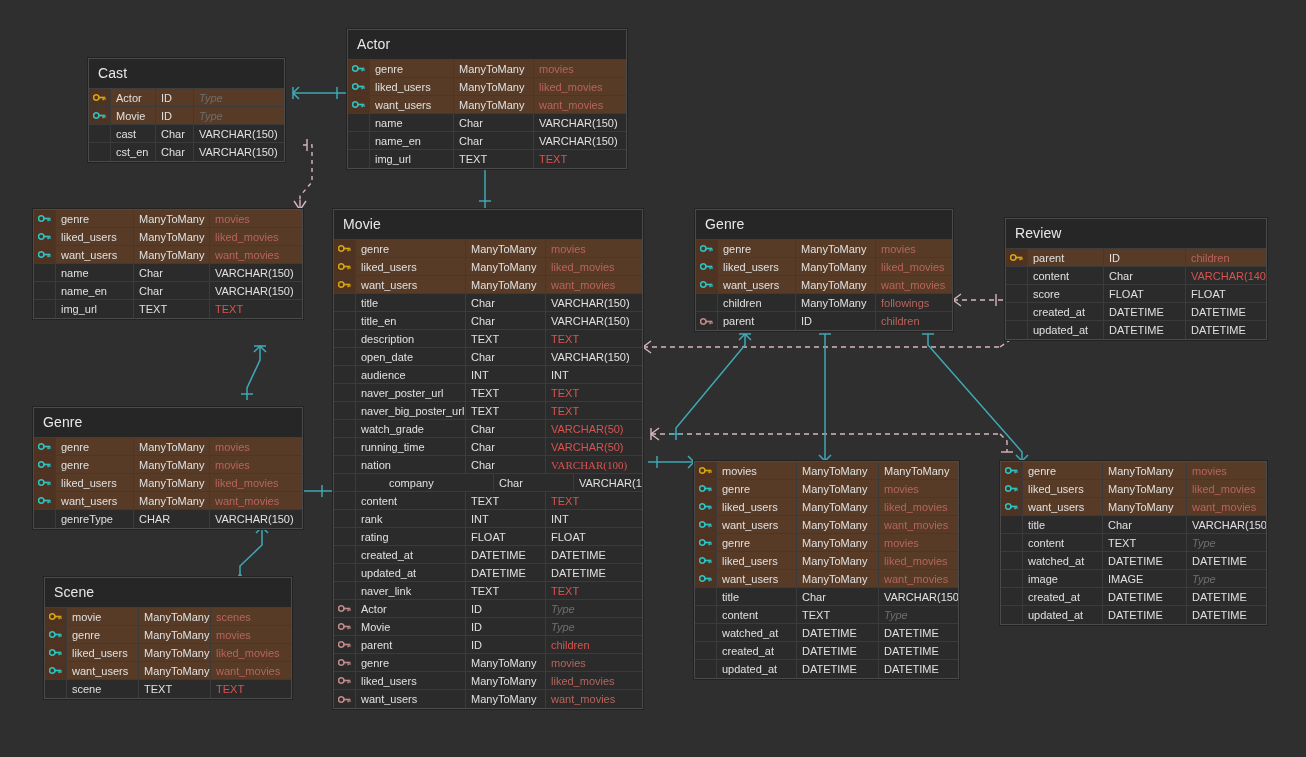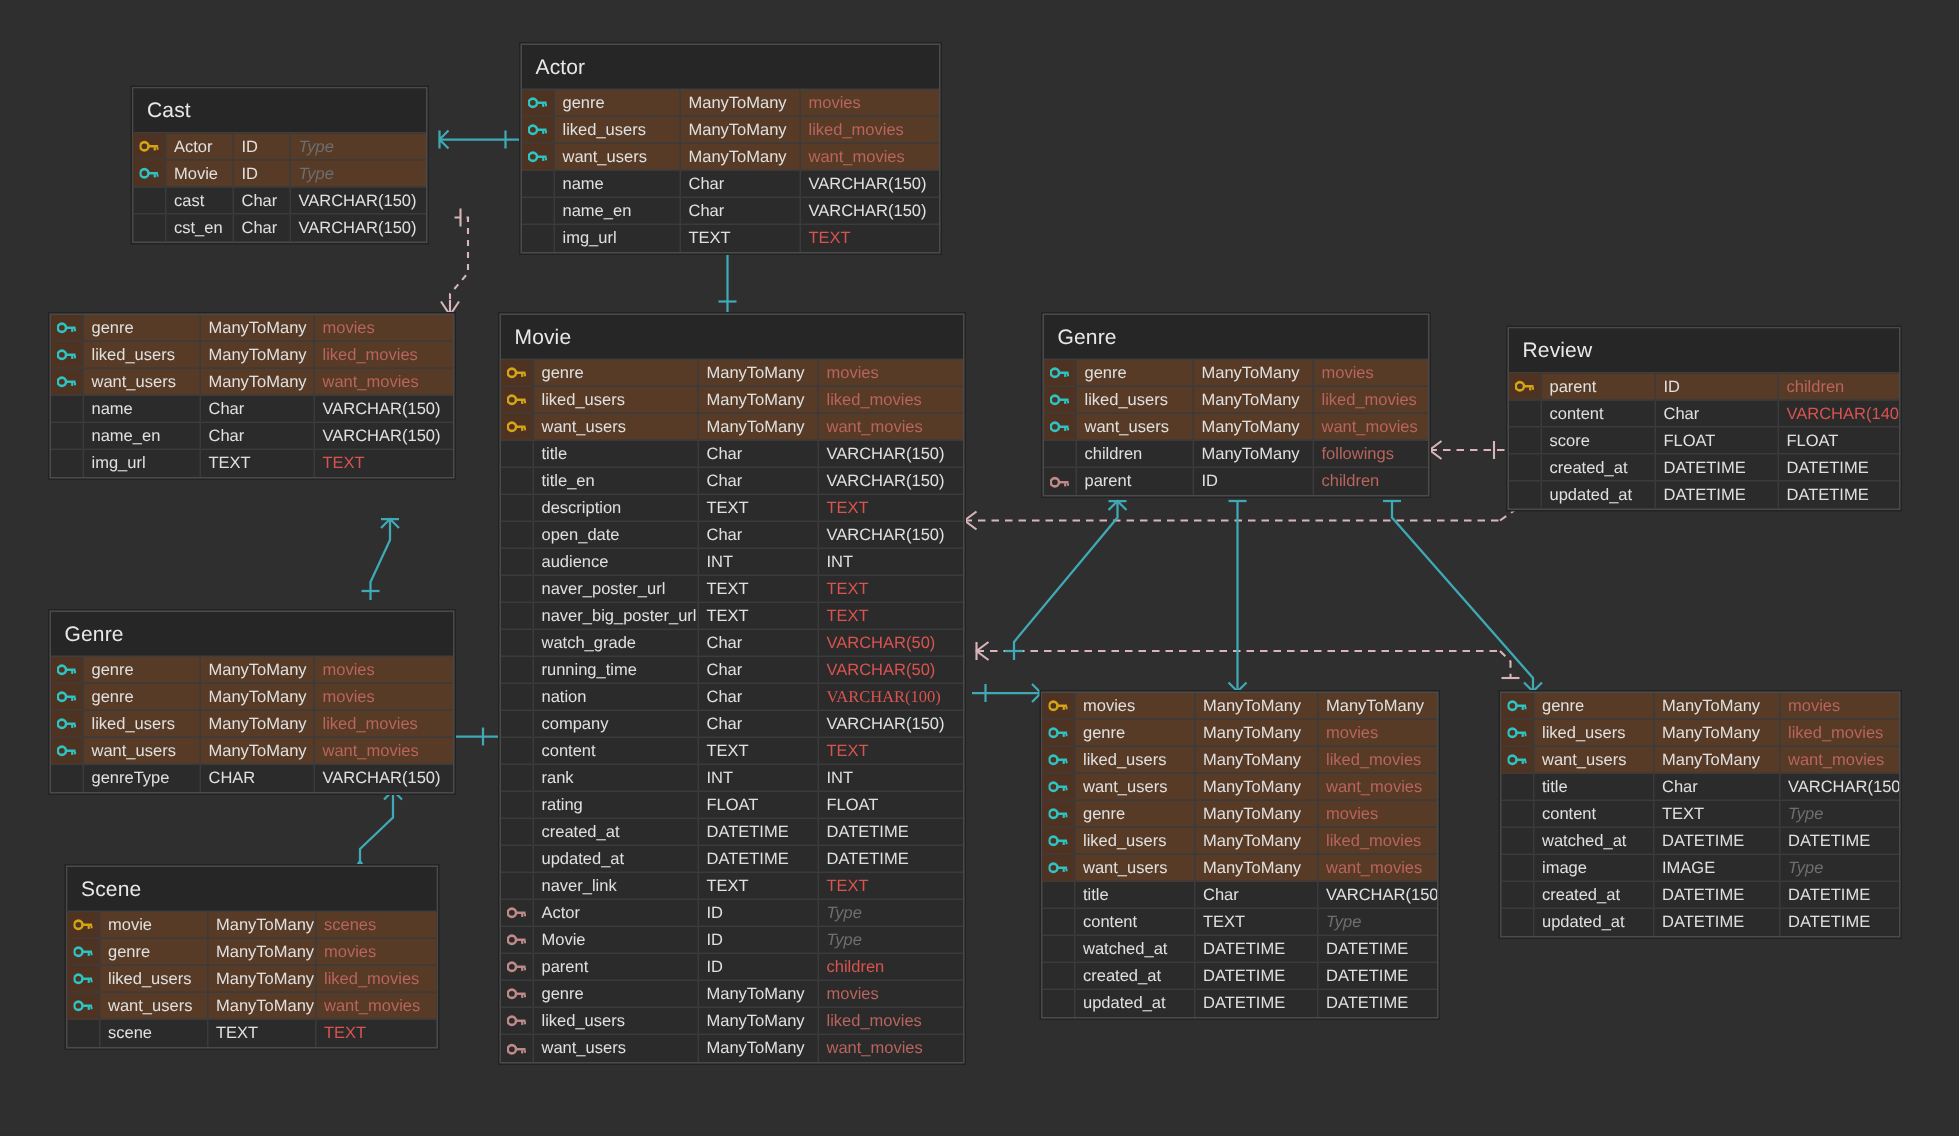--- a/index.html
+++ b/index.html
@@ -538,21 +538,21 @@
           <div class="cell c-extra t-red" style="flex: 1 1 auto;">VARCHAR(50)</div>
         </div>
         <div class="row">
           <div class="cell c-key" style="flex: 0 0 22px;"></div>
           <div class="cell c-name" style="flex: 0 0 110px;">nation</div>
           <div class="cell c-type" style="flex: 0 0 80px;">Char</div>
           <div class="cell c-extra t-red" style="flex: 1 1 auto; font-family: Liberation Serif, serif;">VARCHAR(100)</div>
         </div>
         <div class="row">
           <div class="cell c-key" style="flex: 0 0 22px;"></div>
-          <div class="cell c-name" style="flex: 0 0 110px;">company</div>
+          <div class="cell c-name" style="flex: 0 0 110px; margin-left: 28px;">company</div>
           <div class="cell c-type" style="flex: 0 0 80px;">Char</div>
           <div class="cell c-extra t-plain" style="flex: 1 1 auto;">VARCHAR(150)</div>
         </div>
         <div class="row">
           <div class="cell c-key" style="flex: 0 0 22px;"></div>
           <div class="cell c-name" style="flex: 0 0 110px;">content</div>
           <div class="cell c-type" style="flex: 0 0 80px;">TEXT</div>
           <div class="cell c-extra t-red" style="flex: 1 1 auto;">TEXT</div>
         </div>
         <div class="row">

